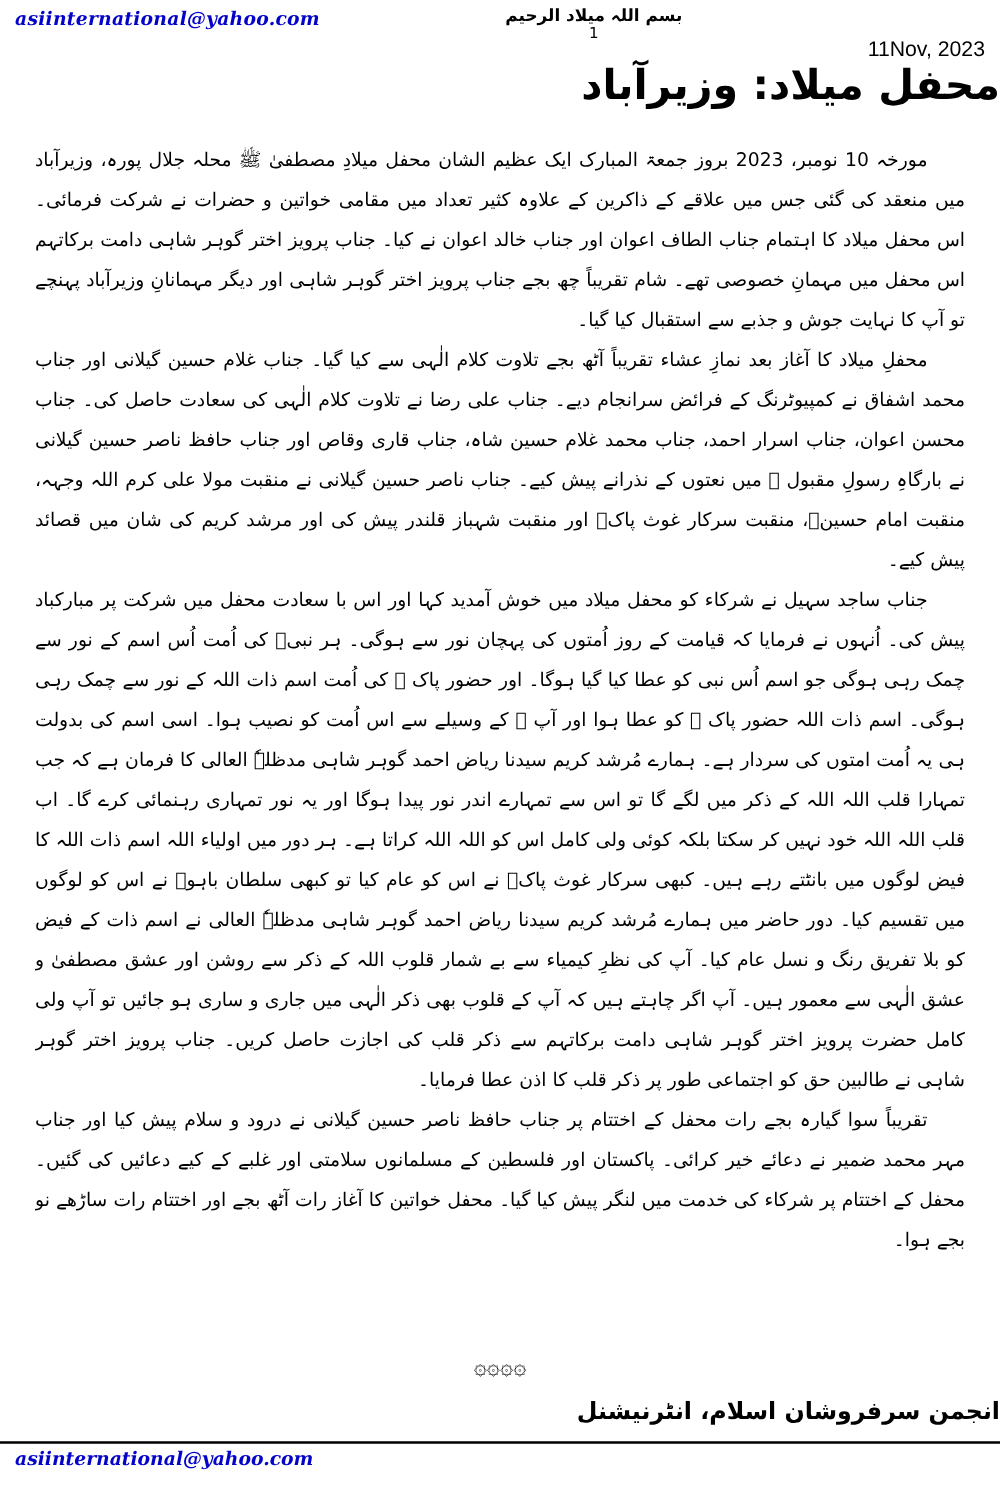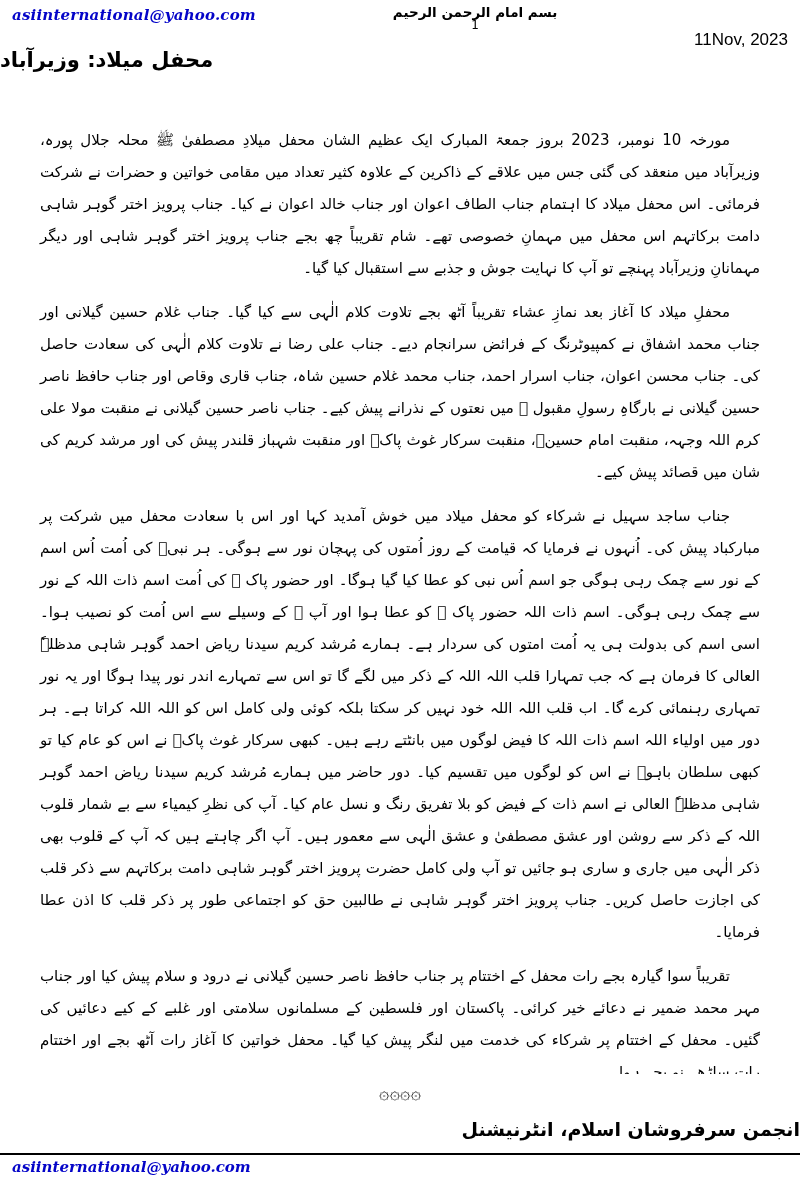--- a/index.html
+++ b/index.html
@@ -28,33 +28,33 @@
   .bismillah{ font-size:13.5px;font-weight:bold; }
   .page-number{ font-size:12px;line-height:10px;direction:ltr; }
   .doc-date{
     font-size:17px;
     font-family:Liberation Sans, sans-serif;
     margin-top:26px;
   }
   
   .doc-title{
     position:absolute;top:48px;left:0;right:0;
-    text-align:left;direction:rtl;
-    font-size:21px;font-weight:bold;
+    text-align:right;direction:rtl;
+    font-size:33px;font-weight:bold;
     letter-spacing:1px;
   }
   
   .content{
     position:absolute;top:112px;left:28px;right:28px;
     height:962px;overflow:hidden;
     direction:rtl;
     text-align:justify;text-justify:inter-word;
     font-size:15px;line-height:32px;
   }
-  .content p{ margin:12px;text-indent:30px; }
+  .content p{ margin:0;text-indent:30px; }
   
   .ornament{
     position:absolute;top:1082px;left:0;right:0;
     text-align:center;font-size:18px;letter-spacing:4px;
   }
   .org-name{
     position:absolute;top:1118px;left:0;right:0;
     text-align:right;direction:rtl;
     font-size:19px;font-weight:bold;
   }
@@ -79,21 +79,21 @@
   }
 </style>
 </head>
 <body>
 
 <div class="page">
 
   <div class="header">
     <a class="header-email" href="#">asiinternational@yahoo.com</a>
     <div class="bismillah-wrap">
-      <div class="bismillah">بسم امام الرحمن الرحیم</div>
+      <div class="bismillah">بسم اللہ میلاد الرحیم</div>
       <div class="page-number">1</div>
     </div>
     <div class="doc-date">11Nov, 2023</div>
   </div>
 
   <div class="doc-title">محفل میلاد:  وزیرآباد</div>
 
   <div class="content">
     <p>مورخہ 10 نومبر، 2023 بروز جمعۃ المبارک ایک عظیم الشان محفل میلادِ مصطفیٰ ﷺ محلہ جلال پورہ، وزیرآباد میں منعقد کی گئی جس میں علاقے کے ذاکرین کے علاوہ کثیر تعداد میں مقامی خواتین و حضرات نے شرکت فرمائی۔ اس محفل میلاد کا اہتمام جناب الطاف اعوان اور جناب خالد اعوان نے کیا۔ جناب پرویز اختر گوہر شاہی دامت برکاتہم اس محفل میں مہمانِ خصوصی تھے۔ شام تقریباً چھ بجے جناب پرویز اختر گوہر شاہی اور دیگر مہمانانِ وزیرآباد پہنچے تو آپ کا نہایت جوش و جذبے سے استقبال کیا گیا۔</p>
     <p>محفلِ میلاد کا آغاز بعد نمازِ عشاء تقریباً آٹھ بجے تلاوت کلام الٰہی سے کیا گیا۔ جناب غلام حسین گیلانی اور جناب محمد اشفاق نے کمپیوٹرنگ کے فرائض سرانجام دیے۔ جناب علی رضا نے تلاوت کلام الٰہی کی سعادت حاصل کی۔ جناب محسن اعوان، جناب اسرار احمد، جناب محمد غلام حسین شاہ، جناب قاری وقاص اور جناب حافظ ناصر حسین گیلانی نے بارگاہِ رسولِ مقبول ﷺ میں نعتوں کے نذرانے پیش کیے۔ جناب ناصر حسین گیلانی نے منقبت مولا علی کرم اللہ وجہہ، منقبت امام حسینؑ، منقبت سرکار غوث پاکؒ اور منقبت شہباز قلندر پیش کی اور مرشد کریم کی شان میں قصائد پیش کیے۔</p>

